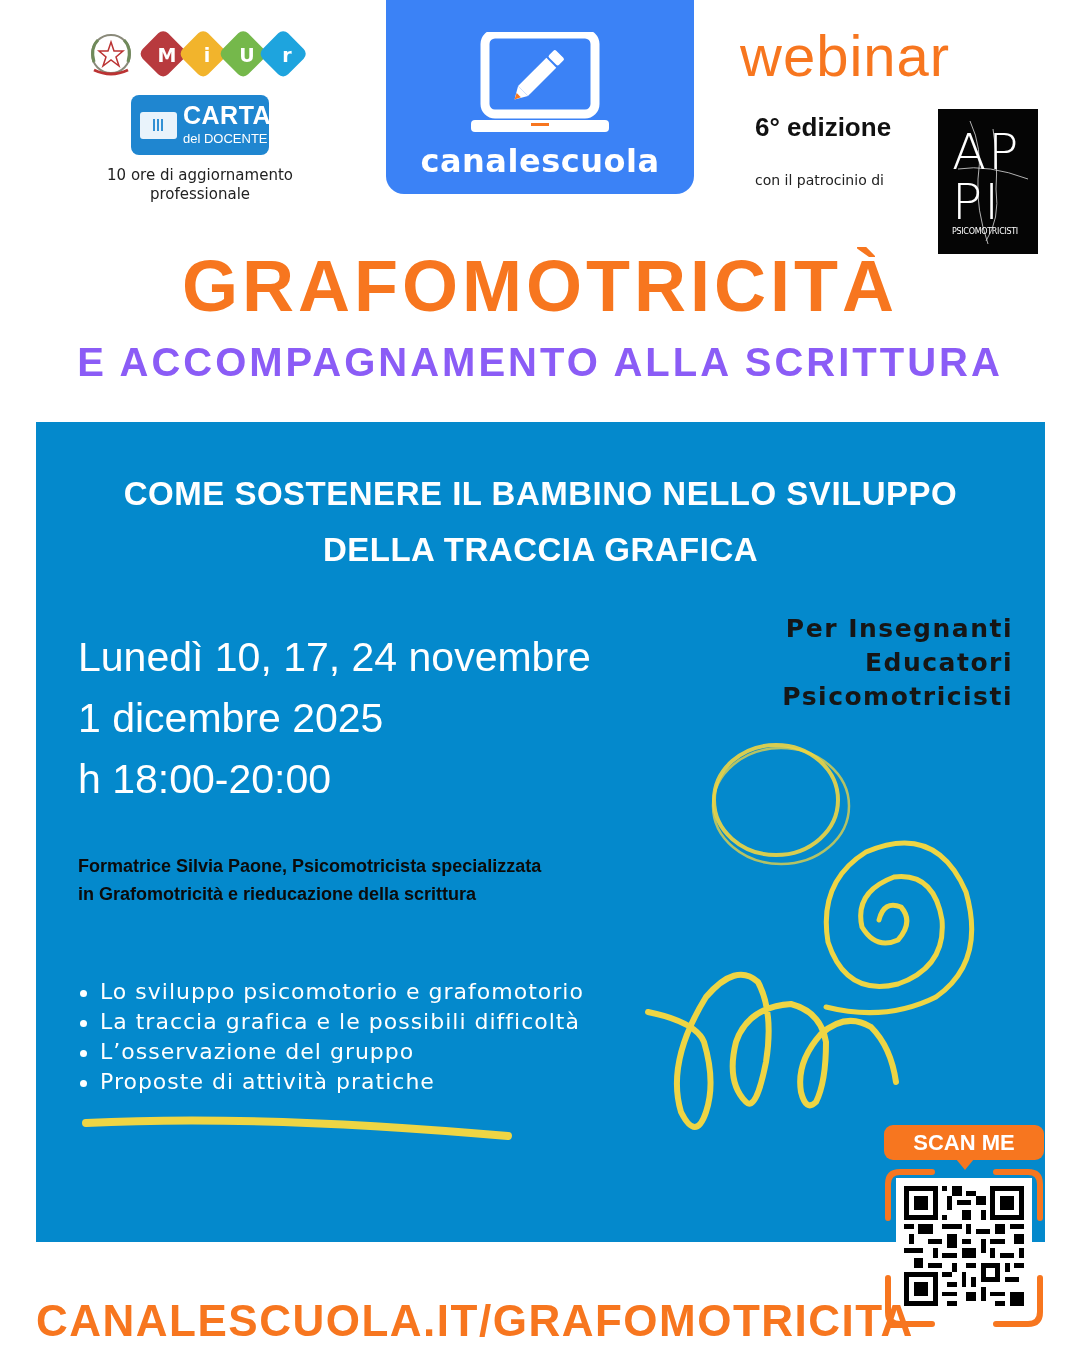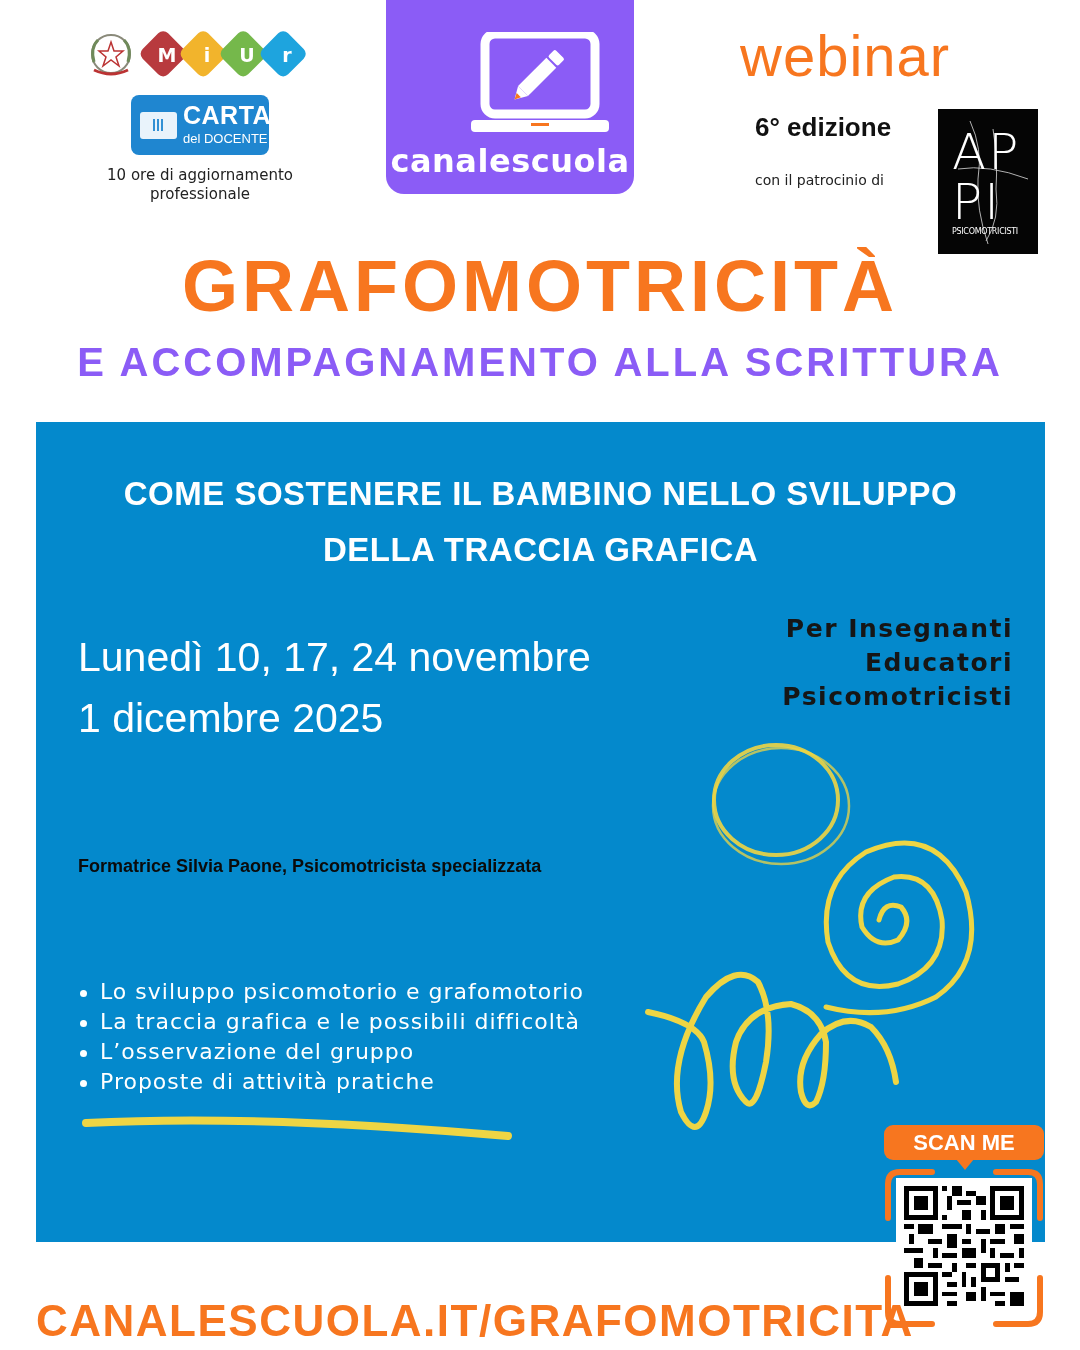--- a/index.html
+++ b/index.html
@@ -17,22 +17,22 @@
                      background: repeating-linear-gradient(90deg,#1f86d0 0 2px,#e9f3fb 2px 4px),
                      #1f86d0; opacity: .9; }
   .carta .t1 { position: absolute; left: 52px; top: 6px; color: #fff; font-weight: 700;
                font-size: 25px; letter-spacing: 0.5px; font-family: "Liberation Sans", sans-serif; }
   .carta .t2 { position: absolute; left: 52px; top: 36px; color: #fff; font-size: 13px;
                font-family: "Liberation Sans", sans-serif; }
   .hours { position: absolute; left: 70px; top: 166px; width: 260px; text-align: center;
            font-family: "DejaVu Sans", sans-serif; font-size: 15px; line-height: 19px; color: #222; }
 
   
-  .brand { position: absolute; left: 386px; top: 0; width: 248px; height: 194px;
-           background: #8b5cf6; border-radius: 0 0 18px 18px; }
+  .brand { position: absolute; left: 386px; top: 0; width: 308px; height: 194px;
+           background: #3b82f6; border-radius: 0 0 18px 18px; }
   .brand svg { position: absolute; left: 85px; top: 32px; }
   .brand .name { position: absolute; left: 0; right: 0; top: 142px; text-align: center;
                  color: #fff; font-family: "DejaVu Sans", sans-serif; font-weight: 700;
                  font-size: 32px; letter-spacing: 0.5px; }
 
   
   .webinar { position: absolute; left: 740px; top: 22px; color: #f7761f;
              font-family: Liberation Sans, sans-serif; font-size: 58px; font-weight: 300;
              letter-spacing: 1px; }
   .edition { position: absolute; left: 755px; top: 112px; font-family: "Liberation Sans", sans-serif;
@@ -176,30 +176,32 @@
   </svg>
 
   <div class="lead">
     <div>COME SOSTENERE IL BAMBINO NELLO SVILUPPO</div>
     <div>DELLA TRACCIA GRAFICA</div>
   </div>
 
   <div class="dates">
     <div>Lunedì 10, 17, 24 novembre</div>
     <div>1 dicembre 2025</div>
+    <div>h 18:00-20:00</div>
   </div>
 
   <div class="audience">
     <div>Per Insegnanti</div>
     <div>Educatori</div>
     <div>Psicomotricisti</div>
   </div>
 
   <div class="trainer">
     <div>Formatrice Silvia Paone, Psicomotricista specializzata</div>
+    <div>in Grafomotricità e rieducazione della scrittura</div>
   </div>
 
   <ul class="topics">
     <li>Lo sviluppo psicomotorio e grafomotorio</li>
     <li>La traccia grafica e le possibili difficoltà</li>
     <li>L’osservazione del gruppo</li>
     <li>Proposte di attività pratiche</li>
   </ul>
 
 </div>

